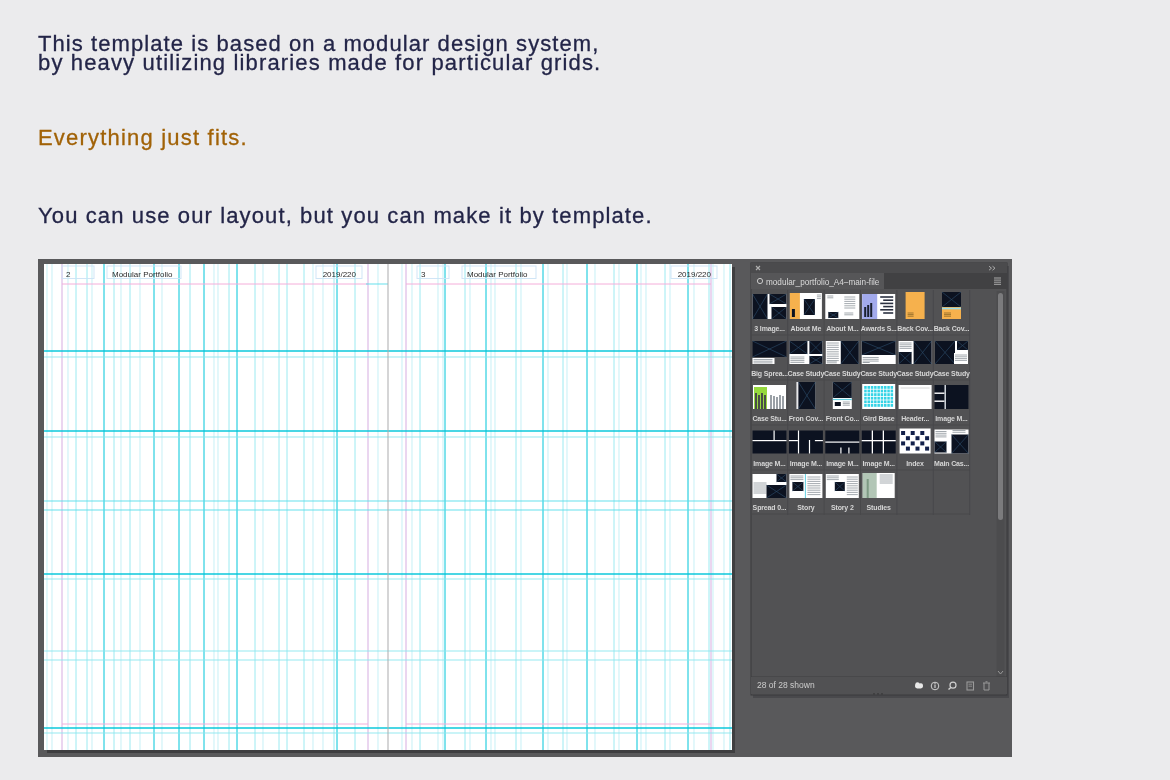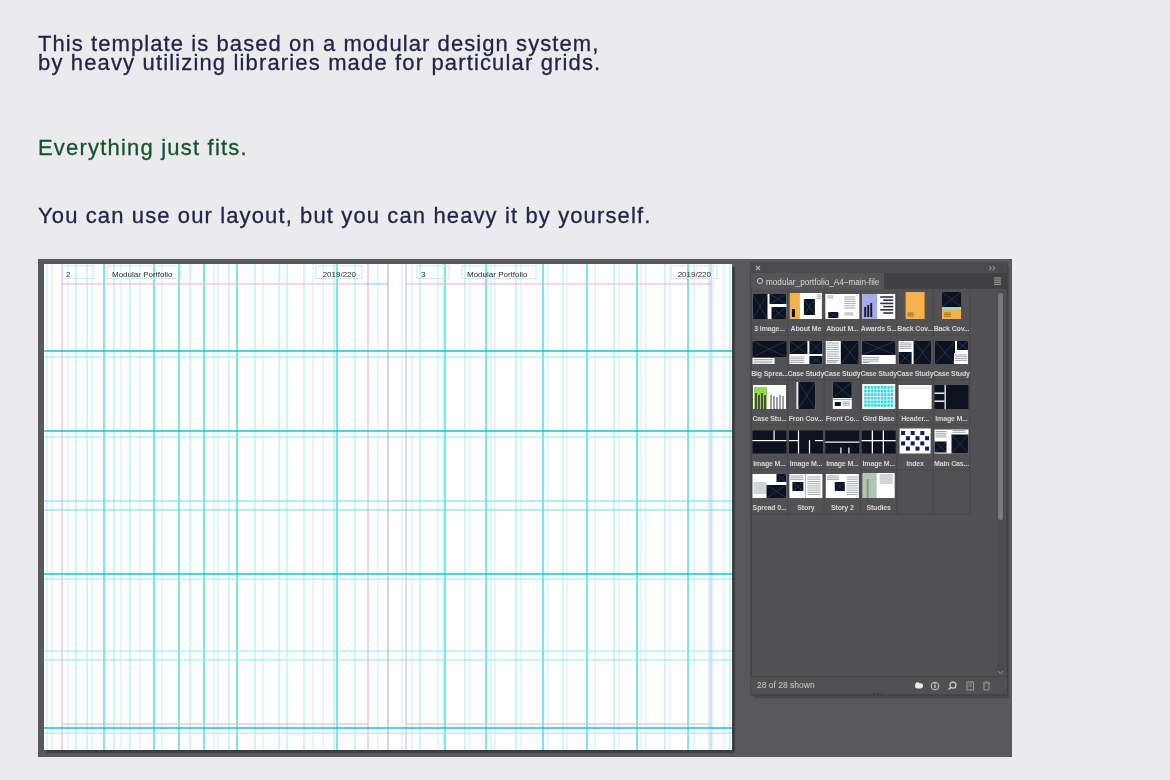--- a/index.html
+++ b/index.html
@@ -6,22 +6,22 @@
   body { width:1170px; height:780px; background:#ebebed; position:relative;
          font-family:"Liberation Sans",sans-serif; overflow:hidden; }
   .h { position:absolute; left:38px; font-weight:normal; color:#232548;
         font-size:22px; line-height:35px; white-space:nowrap;
         -webkit-text-stroke:0.3px currentColor; }
 </style>
 </head>
 <body>
   <div class="h" style="top:26px; letter-spacing:1.08px;">This template is based on a modular design system,</div>
   <div class="h" style="top:45px; letter-spacing:1.15px;">by heavy utilizing libraries made for particular grids.</div>
-  <div class="h" style="top:130px; color:#14532d; letter-spacing:1.2px;">Everything just fits.</div>
-  <div class="h" style="top:198px; letter-spacing:1.12px;">You can use our layout, but you can heavy it by yourself.</div>
+  <div class="h" style="top:120px; color:#a16207; letter-spacing:1.2px;">Everything just fits.</div>
+  <div class="h" style="top:198px; letter-spacing:1.12px;">You can use our layout, but you can make it by template.</div>
   <svg style="position:absolute; left:38px; top:259px;" width="974" height="498" viewBox="0 0 974 498">
 <rect x="0.0" y="0.0" width="974.0" height="498.0" fill="#59595b"></rect>
 <rect x="9.0" y="8.0" width="688.0" height="486.0" fill="#3e3e40"></rect>
 <rect x="6.0" y="5.0" width="688.0" height="486.0" fill="#ffffff"></rect>
 <line x1="9.0" y1="5.0" x2="9.0" y2="491.0" stroke="#bfeff5" stroke-width="1" opacity="0.9"></line>
 <line x1="14.0" y1="5.0" x2="14.0" y2="491.0" stroke="#bfeff5" stroke-width="1" opacity="0.9"></line>
 <line x1="24.0" y1="5.0" x2="24.0" y2="491.0" stroke="#cf9fdb" stroke-width="1" opacity="0.85"></line>
 <line x1="30.0" y1="5.0" x2="30.0" y2="491.0" stroke="#bfeff5" stroke-width="1" opacity="0.9"></line>
 <line x1="38.0" y1="5.0" x2="38.0" y2="491.0" stroke="#8AE6EF" stroke-width="1" opacity="0.85"></line>
 <line x1="49.0" y1="5.0" x2="49.0" y2="491.0" stroke="#8AE6EF" stroke-width="1" opacity="0.85"></line>

